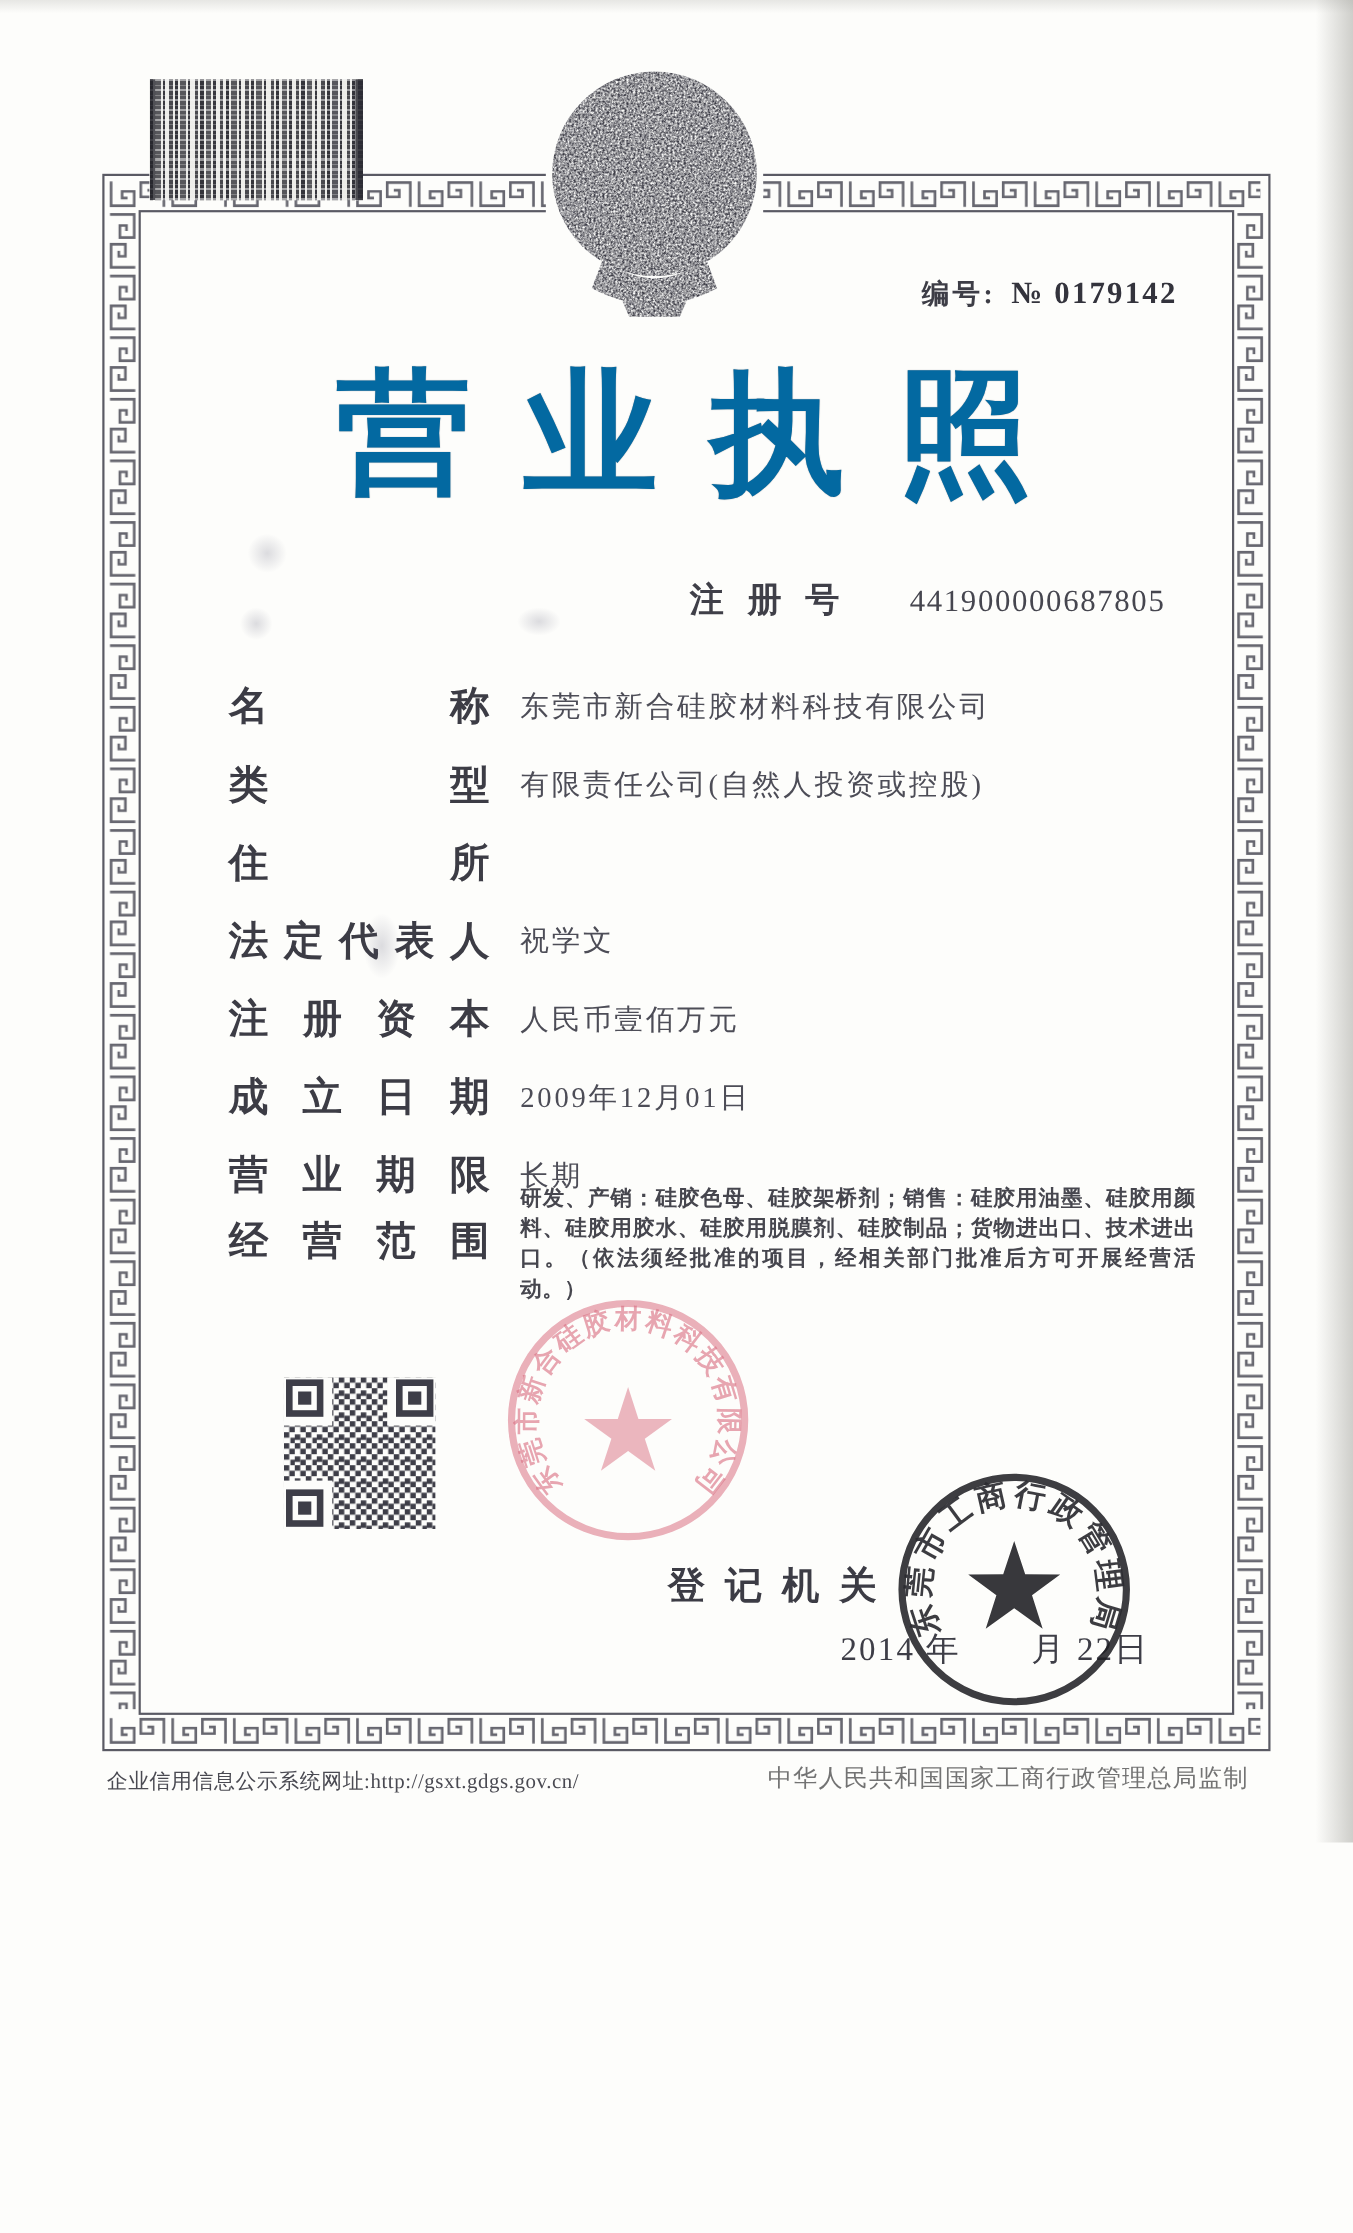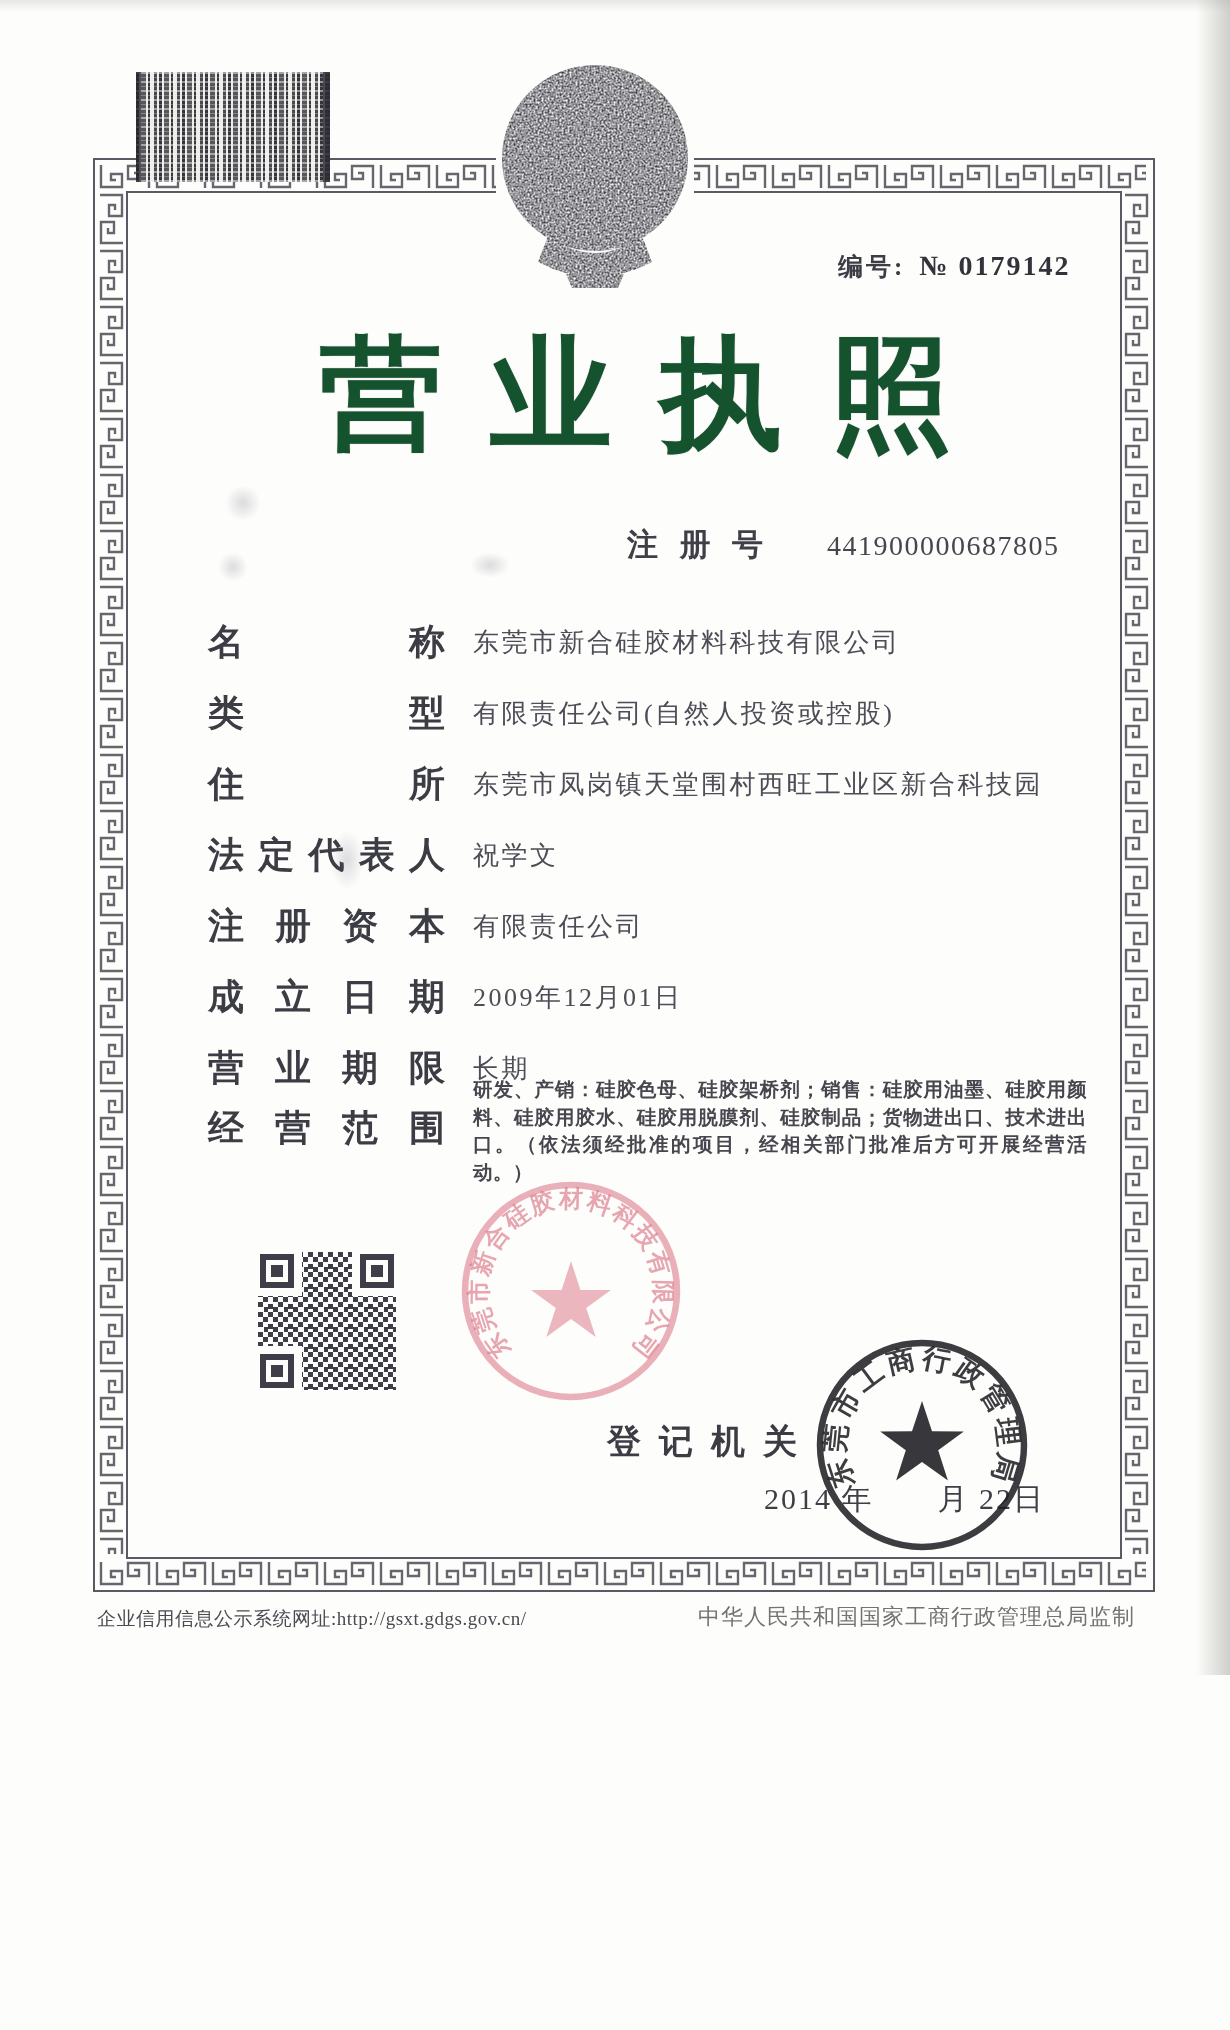--- a/index.html
+++ b/index.html
@@ -29,22 +29,22 @@
     box-shadow: inset 5px 0 0 rgba(28,28,36,.78), inset -7px 0 0 rgba(28,28,36,.82);
     filter:contrast(.92) blur(.3px);
   }
 
   .emblem{position:absolute;left:496px;top:58px;}
 
   .serial{position:absolute;left:838px;top:250px;display:flex;align-items:baseline;gap:14px;}
   .serial-label{font-size:25px;font-weight:600;color:#3d3d46;letter-spacing:3px;}
   .serial-number{font-size:28px;font-weight:700;color:#33333c;letter-spacing:2px;}
 
-  .title{position:absolute;left:107px;top:316px;width:1058px;text-align:center;
-    font-size:122px;line-height:1.3;font-weight:700;color:#14532d;
+  .title{position:absolute;left:93px;top:316px;width:1058px;text-align:center;
+    font-size:122px;line-height:1.3;font-weight:700;color:#0369a1;
     letter-spacing:48px;text-indent:48px;text-shadow:0 0 1px rgba(60,60,70,.55);}
 
   .regline{position:absolute;left:627px;top:524px;display:flex;align-items:baseline;gap:20px;}
   .reg-label{width:136px;font-size:31px;font-weight:700;color:#3f3f48;}
   .reg-number{font-size:28px;color:#46464f;letter-spacing:1.5px;margin-left:44px;}
 
   .frow{position:absolute;left:208px;display:flex;align-items:center;height:52px;}
   .f-label{width:237px;font-size:36px;font-weight:700;color:#3c3c45;flex:none;}
   .f-value{margin-left:28px;font-size:26px;color:#4d4d57;letter-spacing:2.5px;white-space:nowrap;}
   .spread{display:flex;justify-content:space-between;}
@@ -165,40 +165,39 @@
         <span>类</span>
         <span>型</span>
       </span>
     <span class="f-value">有限责任公司(自然人投资或控股)</span>
   </div>
   <div class="frow" style="top:758px">
     <span class="f-label spread">
         <span>住</span>
         <span>所</span>
       </span>
-    <span class="f-value">东莞市凤岗镇天堂围村西旺工业区新合科技园</span>
   </div>
   <div class="frow" style="top:829px">
     <span class="f-label spread">
         <span>法</span>
         <span>定</span>
         <span>代</span>
         <span>表</span>
         <span>人</span>
       </span>
     <span class="f-value">祝学文</span>
   </div>
   <div class="frow" style="top:900px">
     <span class="f-label spread">
         <span>注</span>
         <span>册</span>
         <span>资</span>
         <span>本</span>
       </span>
-    <span class="f-value">有限责任公司</span>
+    <span class="f-value">人民币壹佰万元</span>
   </div>
   <div class="frow" style="top:971px">
     <span class="f-label spread">
         <span>成</span>
         <span>立</span>
         <span>日</span>
         <span>期</span>
       </span>
     <span class="f-value">2009年12月01日</span>
   </div>

